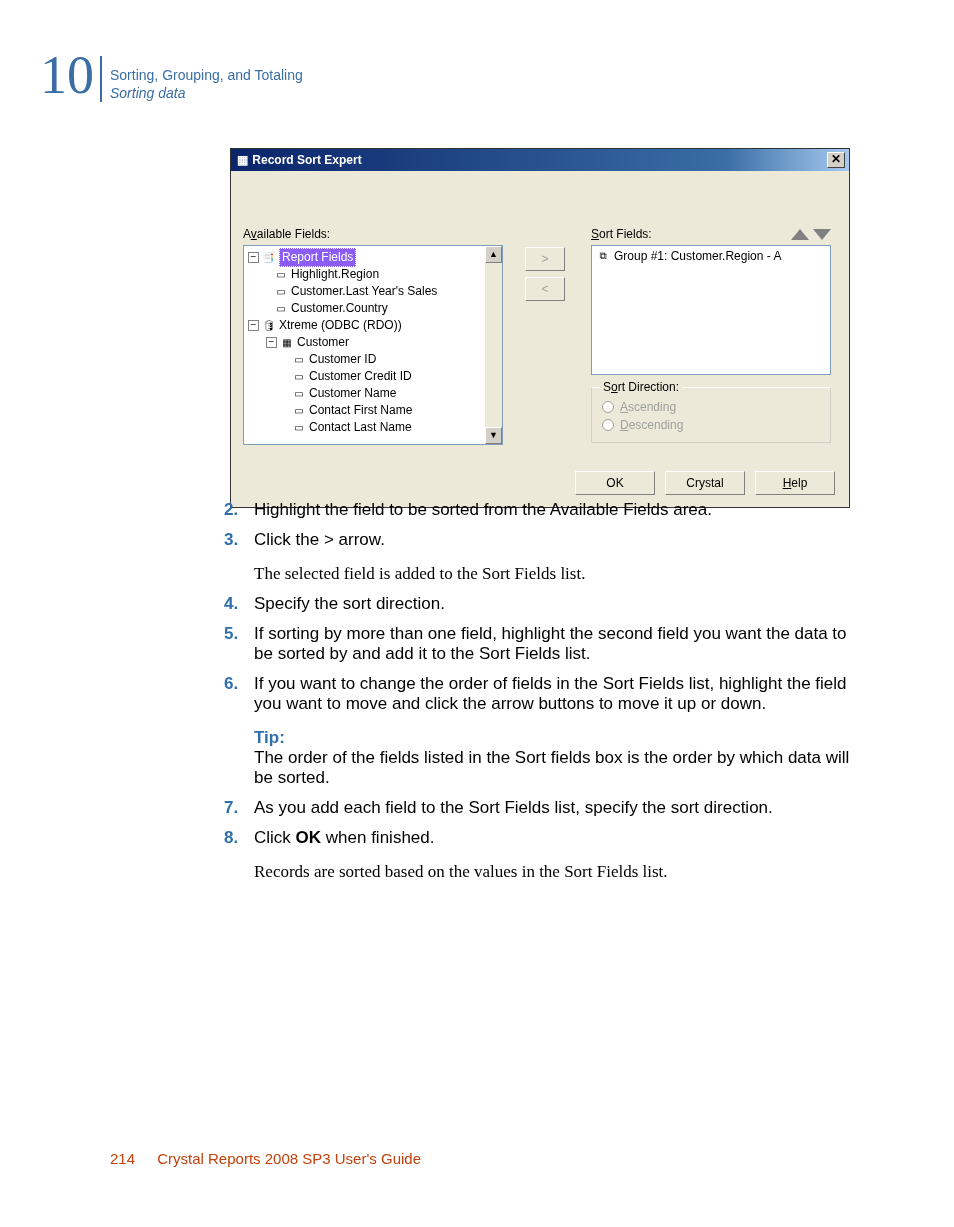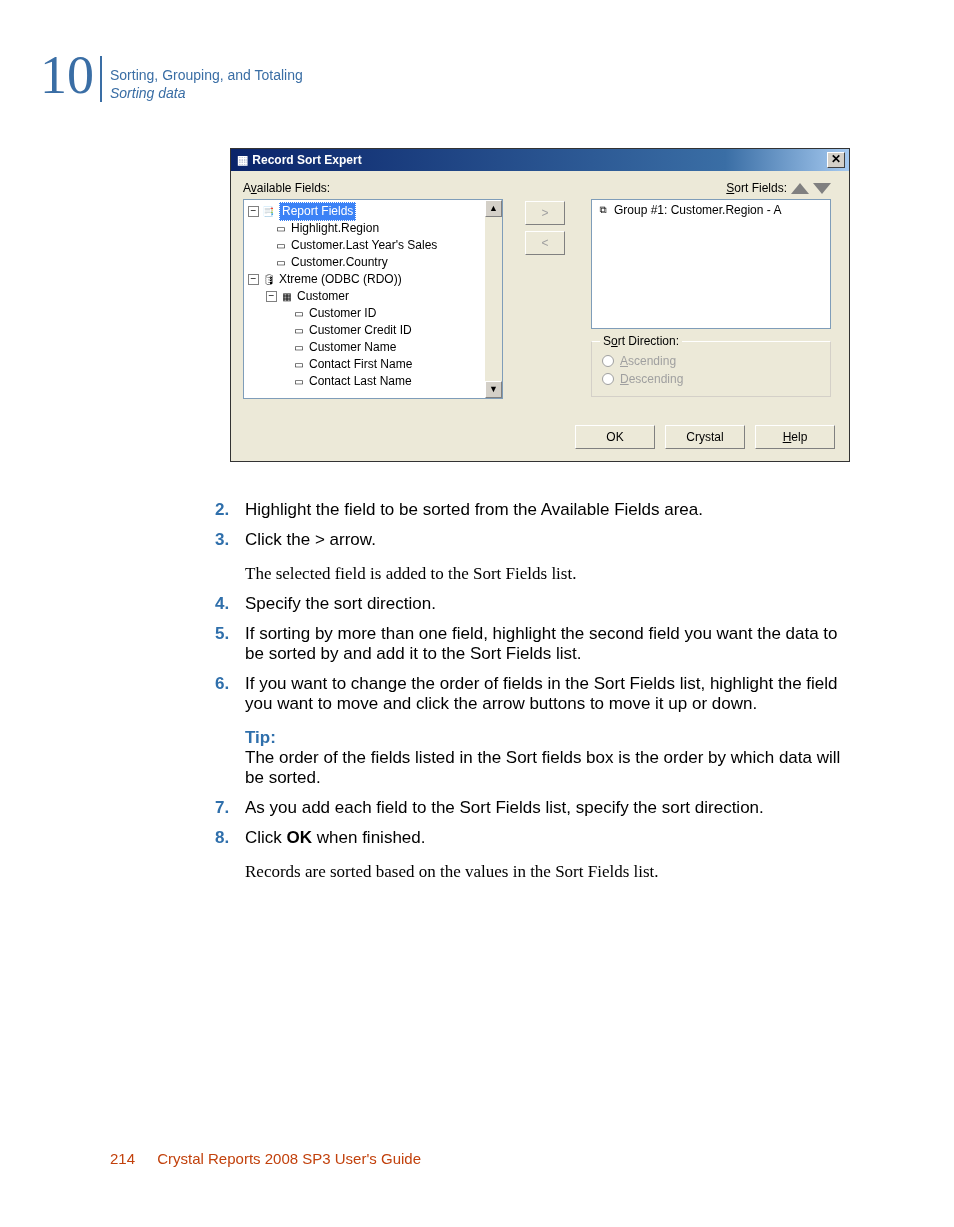--- a/index.html
+++ b/index.html
@@ -76,20 +76,21 @@
     color: #000;
     font-weight: bold;
     text-align: center;
     line-height: 12px;
     font-size: 12px;
   }
   .dlg-body {
     padding: 12px;
     position: relative;
     height: 290px;
+    margin-top: 46px;
   }
   .col-left {
     position: absolute;
     left: 12px;
     top: 10px;
     width: 260px;
   }
   .lbl { margin-bottom: 4px; color: #000; }
   .lbl u { text-decoration: underline; }
   .tree-box {
@@ -117,21 +118,21 @@
     margin-right: 3px;
   }
   .tree-icon {
     display: inline-block;
     width: 14px;
     margin-right: 3px;
     text-align: center;
     font-size: 10px;
   }
   .sel {
-    background: #3b82f6;
+    background: #8b5cf6;
     color: #fff;
     padding: 0 2px;
     border: 1px dotted #fff;
   }
   .scroll-v {
     position: absolute;
     right: 0; top: 0;
     width: 17px; height: 100%;
     background: #ece9d8;
     display: flex;
@@ -170,21 +171,20 @@
   .col-right {
     position: absolute;
     left: 360px;
     top: 10px;
     width: 240px;
   }
   .right-head {
     display: flex;
     align-items: center;
     margin-bottom: 4px;
-    text-align: right;
   }
   .right-head .lbl { flex: 1; margin: 0; }
   .arrow {
     width: 0; height: 0;
     margin-left: 4px;
   }
   .arrow.up {
     border-left: 9px solid transparent;
     border-right: 9px solid transparent;
     border-bottom: 11px solid #808080;
@@ -247,21 +247,21 @@
     background: #ece9d8;
     border: 1px solid #fff;
     border-right-color: #808080;
     border-bottom-color: #808080;
     text-align: center;
     line-height: 22px;
     font-size: 12px;
   }
   .content {
     position: absolute;
-    left: 215px;
+    left: 224px;
     top: 500px;
     width: 635px;
   }
   ol.steps {
     list-style: none;
     padding: 0;
     margin: 0;
     counter-reset: step 1;
   }
   ol.steps > li {

